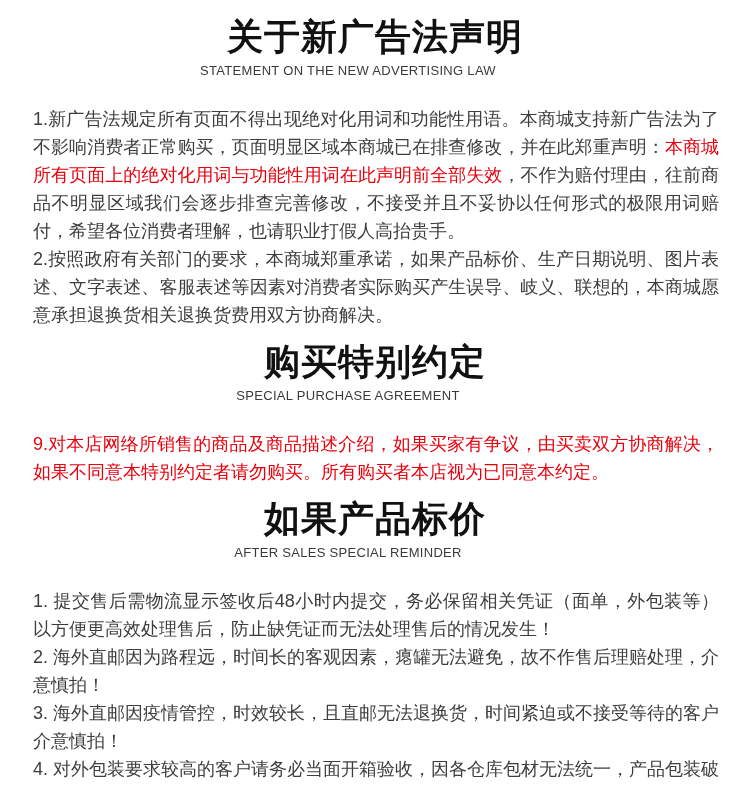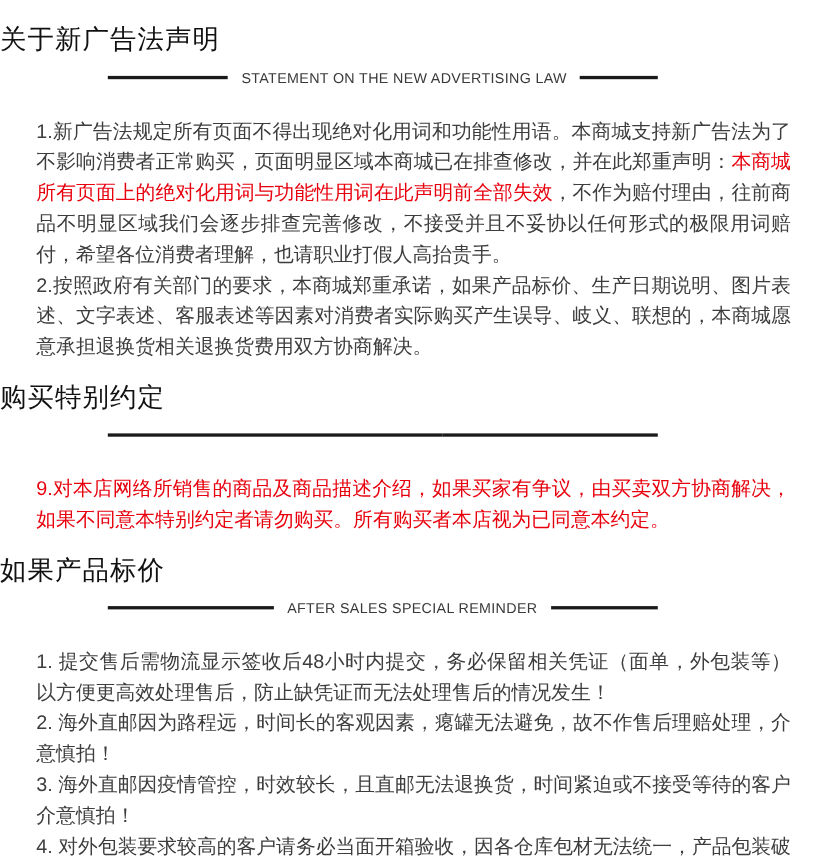--- a/index.html
+++ b/index.html
@@ -12,33 +12,34 @@
   *{margin:0;padding:0;box-sizing:border-box;}
   html,body{background:var(--bg);}
   body{
     width:750px;height:787px;overflow:hidden;
     font-family:"Liberation Sans","DejaVu Sans",sans-serif;
     color:var(--body);
   }
   main{padding-top:18px;}
   section + section{margin-top:14px;}
   .sec-title{
-    text-align:left;
-    font-size:24px;
-    font-weight:400;
+    text-align:center;
+    font-size:36px;
+    font-weight:700;
     letter-spacing:1px;
     color:var(--title);
     line-height:38px;
   }
   .subrow{
     display:flex;
     align-items:center;
     width:500px;
     margin:7px 0 0 98px;
     height:14px;
+    flex-direction:column;
   }
   .subrow .line{
     height:3px;
     background:var(--divider);
     display:block;
   }
   .subrow .line.left{flex-grow:1.55;}
   .subrow .line.right{flex-grow:1;}
   .subrow .sub{
     flex:none;
@@ -73,20 +74,21 @@
     <div class="content">
         <p><span>1.新广告法规定所有页面不得出现绝对化用词和功能性用语。本商城支持新广告法为了不影响消费者正常购买，页面明显区域本商城已在排查修改，并在此郑重声明：</span><span class="red">本商城所有页面上的绝对化用词与功能性用词在此声明前全部失效</span><span>，不作为赔付理由，往前商品不明显区域我们会逐步排查完善修改，不接受并且不妥协以任何形式的极限用词赔付，希望各位消费者理解，也请职业打假人高抬贵手。</span></p>
         <p><span>2.按照政府有关部门的要求，本商城郑重承诺，如果产品标价、生产日期说明、图片表述、文字表述、客服表述等因素对消费者实际购买产生误导、岐义、联想的，本商城愿意承担退换货相关退换货费用双方协商解决。</span></p>
       </div>
   </section>
 
   <section>
     <h1 class="sec-title">购买特别约定</h1>
     <div class="subrow">
       <span class="line left"></span>
+      <span class="sub">SPECIAL PURCHASE AGREEMENT</span>
       <span class="line right"></span>
     </div>
     <div class="content">
         <p><span class="red">9.对本店网络所销售的商品及商品描述介绍，如果买家有争议，由买卖双方协商解决，如果不同意本特别约定者请勿购买。所有购买者本店视为已同意本约定。</span></p>
       </div>
   </section>
 
   <section>
     <h1 class="sec-title">如果产品标价</h1>
     <div class="subrow">

